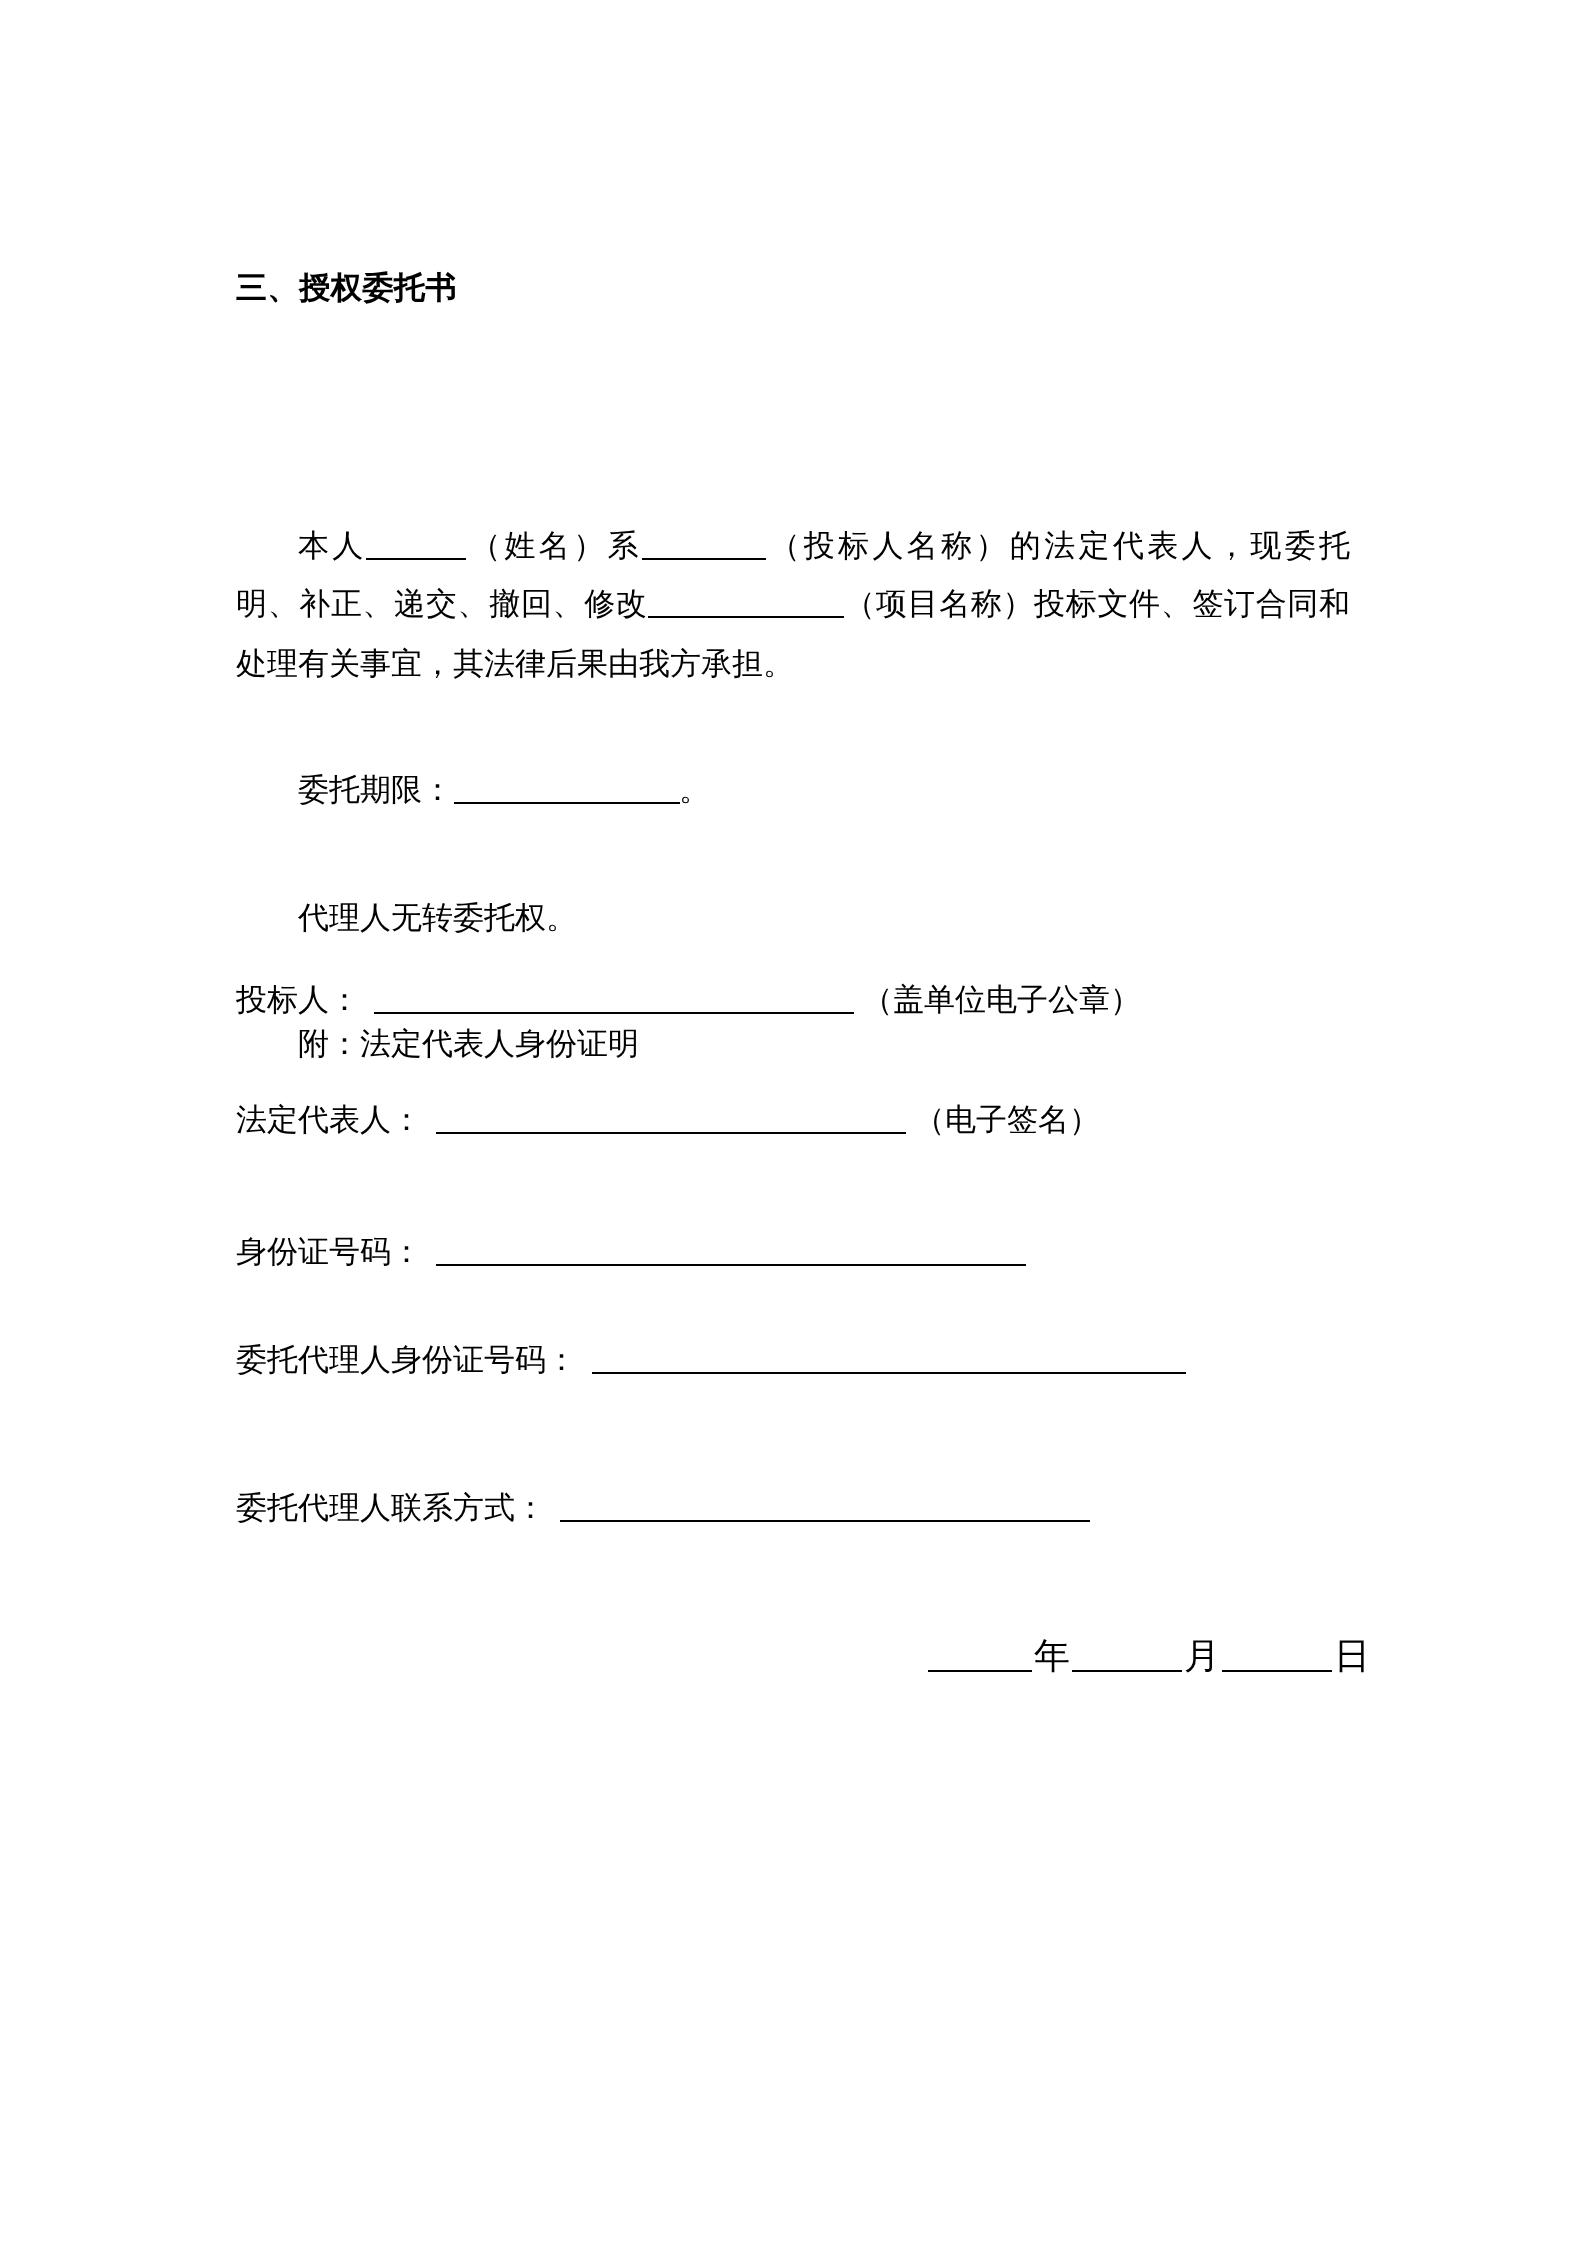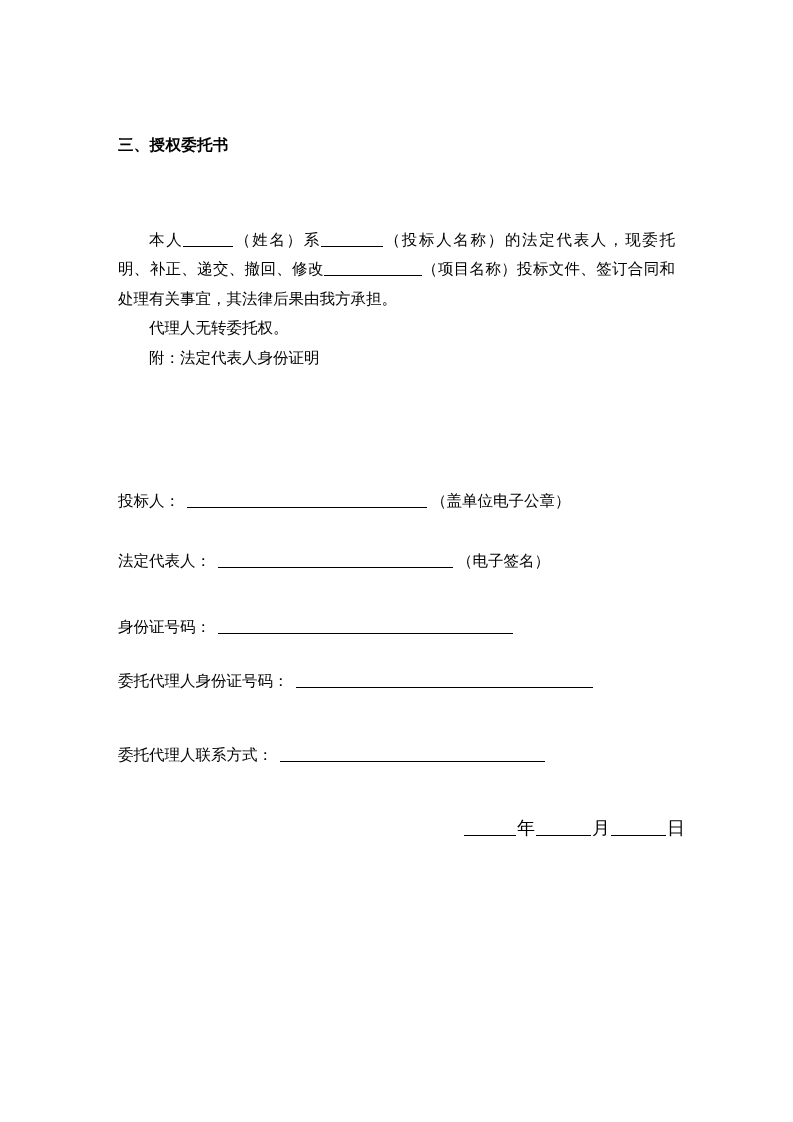--- a/index.html
+++ b/index.html
@@ -37,21 +37,21 @@
     top: 225px;
     width: 557px;
     font-size: 15.5px;
   }
   .para-line {
     display: block;
     line-height: 29.4px;
     text-align: justify;
   }
   .para-line.stretch { text-align-last: justify; }
-  .para-line.indent { padding-left: 31px; }
+  .para-line.indent { padding-left: 31px; margin-top: 34px; }
   .blank {
     display: inline-block;
     height: 13px;
     border-bottom: 1.5px solid #000;
     vertical-align: -2px;
   }
   .fields {
     position: absolute;
     left: 118px;
     top: 0;
@@ -94,20 +94,21 @@
 </head>
 <body>
 
 <div class="page">
   <div class="h1">三、授权委托书</div>
 
   <div class="body-par" id="body-paragraph">
       <div class="para-line stretch indent"><span>本人</span><span class="blank" style="width: 50px;"></span><span>（姓名）系</span><span class="blank" style="width: 62px;"></span><span>（投标人名称）的法定代表人，现委托</span></div>
       <div class="para-line stretch"><span>明、补正、递交、撤回、修改</span><span class="blank" style="width: 98px;"></span><span>（项目名称）投标文件、签订合同和</span></div>
       <div class="para-line"><span>处理有关事宜，其法律后果由我方承担。</span></div>
+      <div class="para-line indent"><span>委托期限：</span><span class="blank" style="width: 113px;"></span><span>。</span></div>
       <div class="para-line indent"><span>代理人无转委托权。</span></div>
       <div class="para-line indent"><span>附：法定代表人身份证明</span></div>
     </div>
 
   <div class="fields" id="fields">
       <div class="field-row"><span>投标人：</span><span class="blank" style="width: 240px;"></span><span>（盖单位电子公章）</span></div>
       <div class="field-row"><span>法定代表人：</span><span class="blank" style="width: 235px;"></span><span>（电子签名）</span></div>
       <div class="field-row"><span>身份证号码：</span><span class="blank" style="width: 295px;"></span></div>
       <div class="field-row"><span>委托代理人身份证号码：</span><span class="blank" style="width: 297px;"></span></div>
       <div class="field-row"><span>委托代理人联系方式：</span><span class="blank" style="width: 265px;"></span></div>

